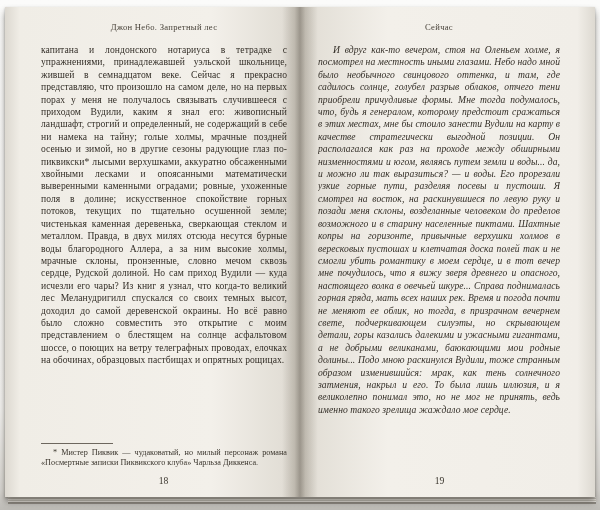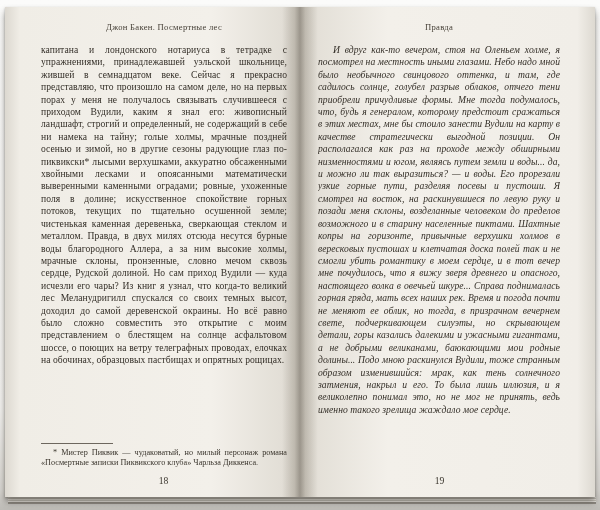--- a/index.html
+++ b/index.html
@@ -112,30 +112,30 @@
 </style>
 </head>
 <body>
 
 <div class="scene">
   <div class="page-stack"></div>
 
   <div class="book">
 
     <div class="page left">
-      <div class="running-head">Джон Бакен. Посмертные лес</div>
+      <div class="running-head">Джон Небо. Запретный лес</div>
       <div class="body-text">капитана и лондонского нотариуса в тетрадке с упражнениями, принадлежавшей уэльской школьнице, жившей в семнадцатом веке. Сейчас я прекрасно представляю, что произошло на самом деле, но на первых порах у меня не получалось связывать случившееся с приходом Вудили, каким я знал его: живописный ландшафт, строгий и определенный, не содержащий в себе ни намека на тайну; голые холмы, мрачные поздней осенью и зимой, но в другие сезоны радующие глаз по-пиквикски* лысыми верхушками, аккуратно обсаженными хвойными лесками и опоясанными математически выверенными каменными оградами; ровные, ухоженные поля в долине; искусственное спокойствие горных потоков, текущих по тщательно осушенной земле; чистенькая каменная деревенька, сверкающая стеклом и металлом. Правда, в двух милях отсюда несутся бурные воды благородного Аллера, а за ним высокие холмы, мрачные склоны, пронзенные, словно мечом сквозь сердце, Рудской долиной. Но сам приход Вудили — куда исчезли его чары? Из книг я узнал, что когда-то великий лес Меланудригилл спускался со своих темных высот, доходил до самой деревенской окраины. Но всё равно было сложно совместить это открытие с моим представлением о блестящем на солнце асфальтовом шоссе, о поющих на ветру телеграфных проводах, елочках на обочинах, образцовых пастбищах и опрятных рощицах.</div>
       <div class="footnote-block">
         <div class="footnote-rule"></div>
         <div class="footnote-text">* Мистер Пиквик — чудаковатый, но милый персонаж романа «Посмертные записки Пиквикского клуба» Чарльза Диккенса.</div>
       </div>
       <div class="page-number">18</div>
     </div>
 
     <div class="page right">
-      <div class="running-head">Правда</div>
+      <div class="running-head">Сейчас</div>
       <div class="body-text">И вдруг как-то вечером, стоя на Оленьем холме, я посмотрел на местность иными глазами. Небо надо мной было необычного свинцового оттенка, и там, где садилось солнце, голубел разрыв облаков, отчего тени приобрели причудливые формы. Мне тогда подумалось, что, будь я генералом, которому предстоит сражаться в этих местах, мне бы стоило занести Вудили на карту в качестве стратегически выгодной позиции. Он располагался как раз на проходе между обширными низменностями и югом, являясь путем земли и воды... да, и можно ли так выразиться? — и воды. Его прорезали узкие горные пути, разделяя посевы и пустоши. Я смотрел на восток, на раскинувшиеся по левую руку и позади меня склоны, возделанные человеком до пределов возможного и в старину населенные пиктами. Шахтные копры на горизонте, привычные верхушки холмов в вересковых пустошах и клетчатая доска полей так и не смогли убить романтику в моем сердце, и в тот вечер мне почудилось, что я вижу зверя древнего и опасного, настоящего волка в овечьей шкуре... Справа поднималась горная гряда, мать всех наших рек. Время и погода почти не меняют ее облик, но тогда, в призрачном вечернем свете, подчеркивающем силуэты, но скрывающем детали, горы казались далекими и ужасными гигантами, а не добрыми великанами, баюкающими мои родные долины... Подо мною раскинулся Вудили, тоже странным образом изменившийся: мрак, как тень солнечного затмения, накрыл и его. То была лишь иллюзия, и я великолепно понимал это, но не мог не принять, ведь именно такого зрелища жаждало мое сердце.</div>
       <div class="page-number">19</div>
     </div>
 
     <div class="gutter-shadow"></div>
   </div>
 </div>
 
 </body></html>

